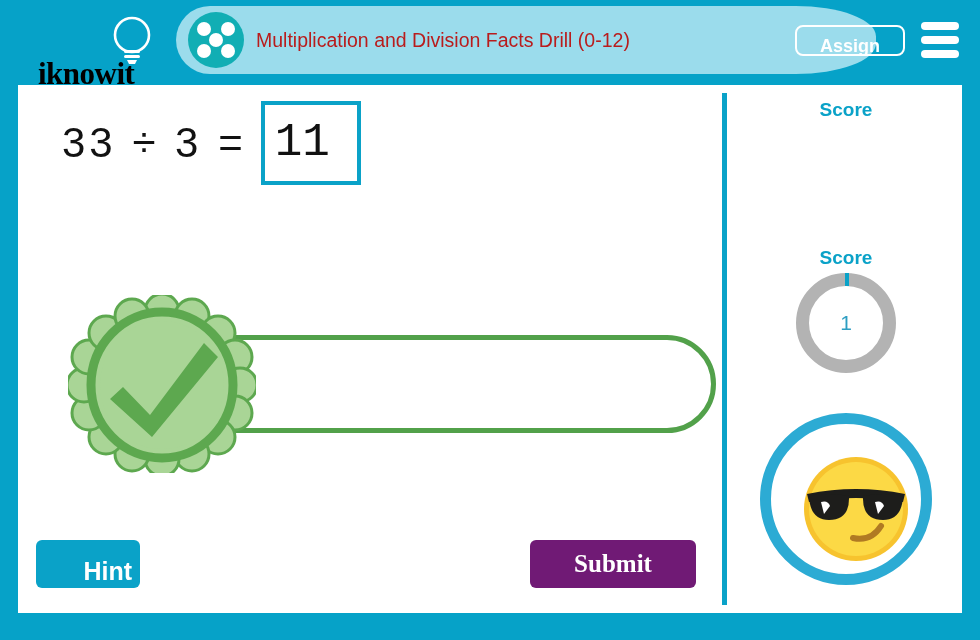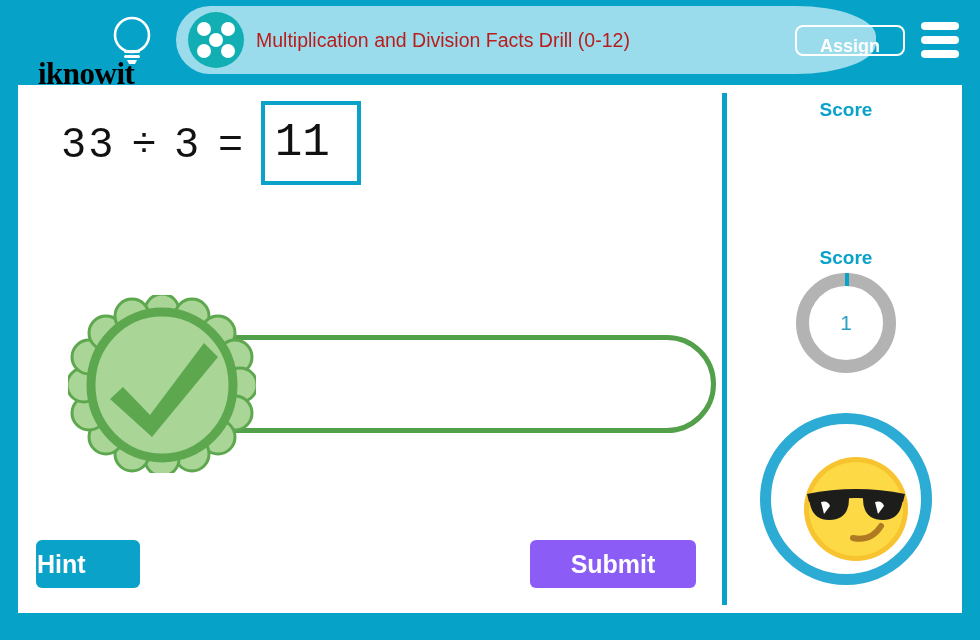--- a/index.html
+++ b/index.html
@@ -218,38 +218,39 @@
     position: absolute;
     left: 18px; top: 455px;
     width: 104px; height: 48px;
     background: #0aa2c8;
     border: none;
     border-radius: 6px;
     color: #ffffff;
     font-size: 25px;
     font-weight: bold;
     cursor: pointer;
-    padding: 1px;
+    padding: 8px;
     line-height: 46px;
-    text-align: left;
+    text-align: right;
   }
   .submit-btn {
     position: absolute;
     left: 512px; top: 455px;
     width: 166px; height: 48px;
-    background: #8b5cf6;
+    background: #701a75;
     border: none;
     border-radius: 6px;
     color: #ffffff;
     font-size: 25px;
     font-weight: bold;
     cursor: pointer;
     padding: 0;
     line-height: 46px;
     text-align: center;
+    font-family: Liberation Serif, serif;
   }
 
   
   .sidebar {
     position: absolute;
     left: 712px; top: 0;
     width: 232px; height: 528px;
   }
   .meter-label {
     position: absolute;

